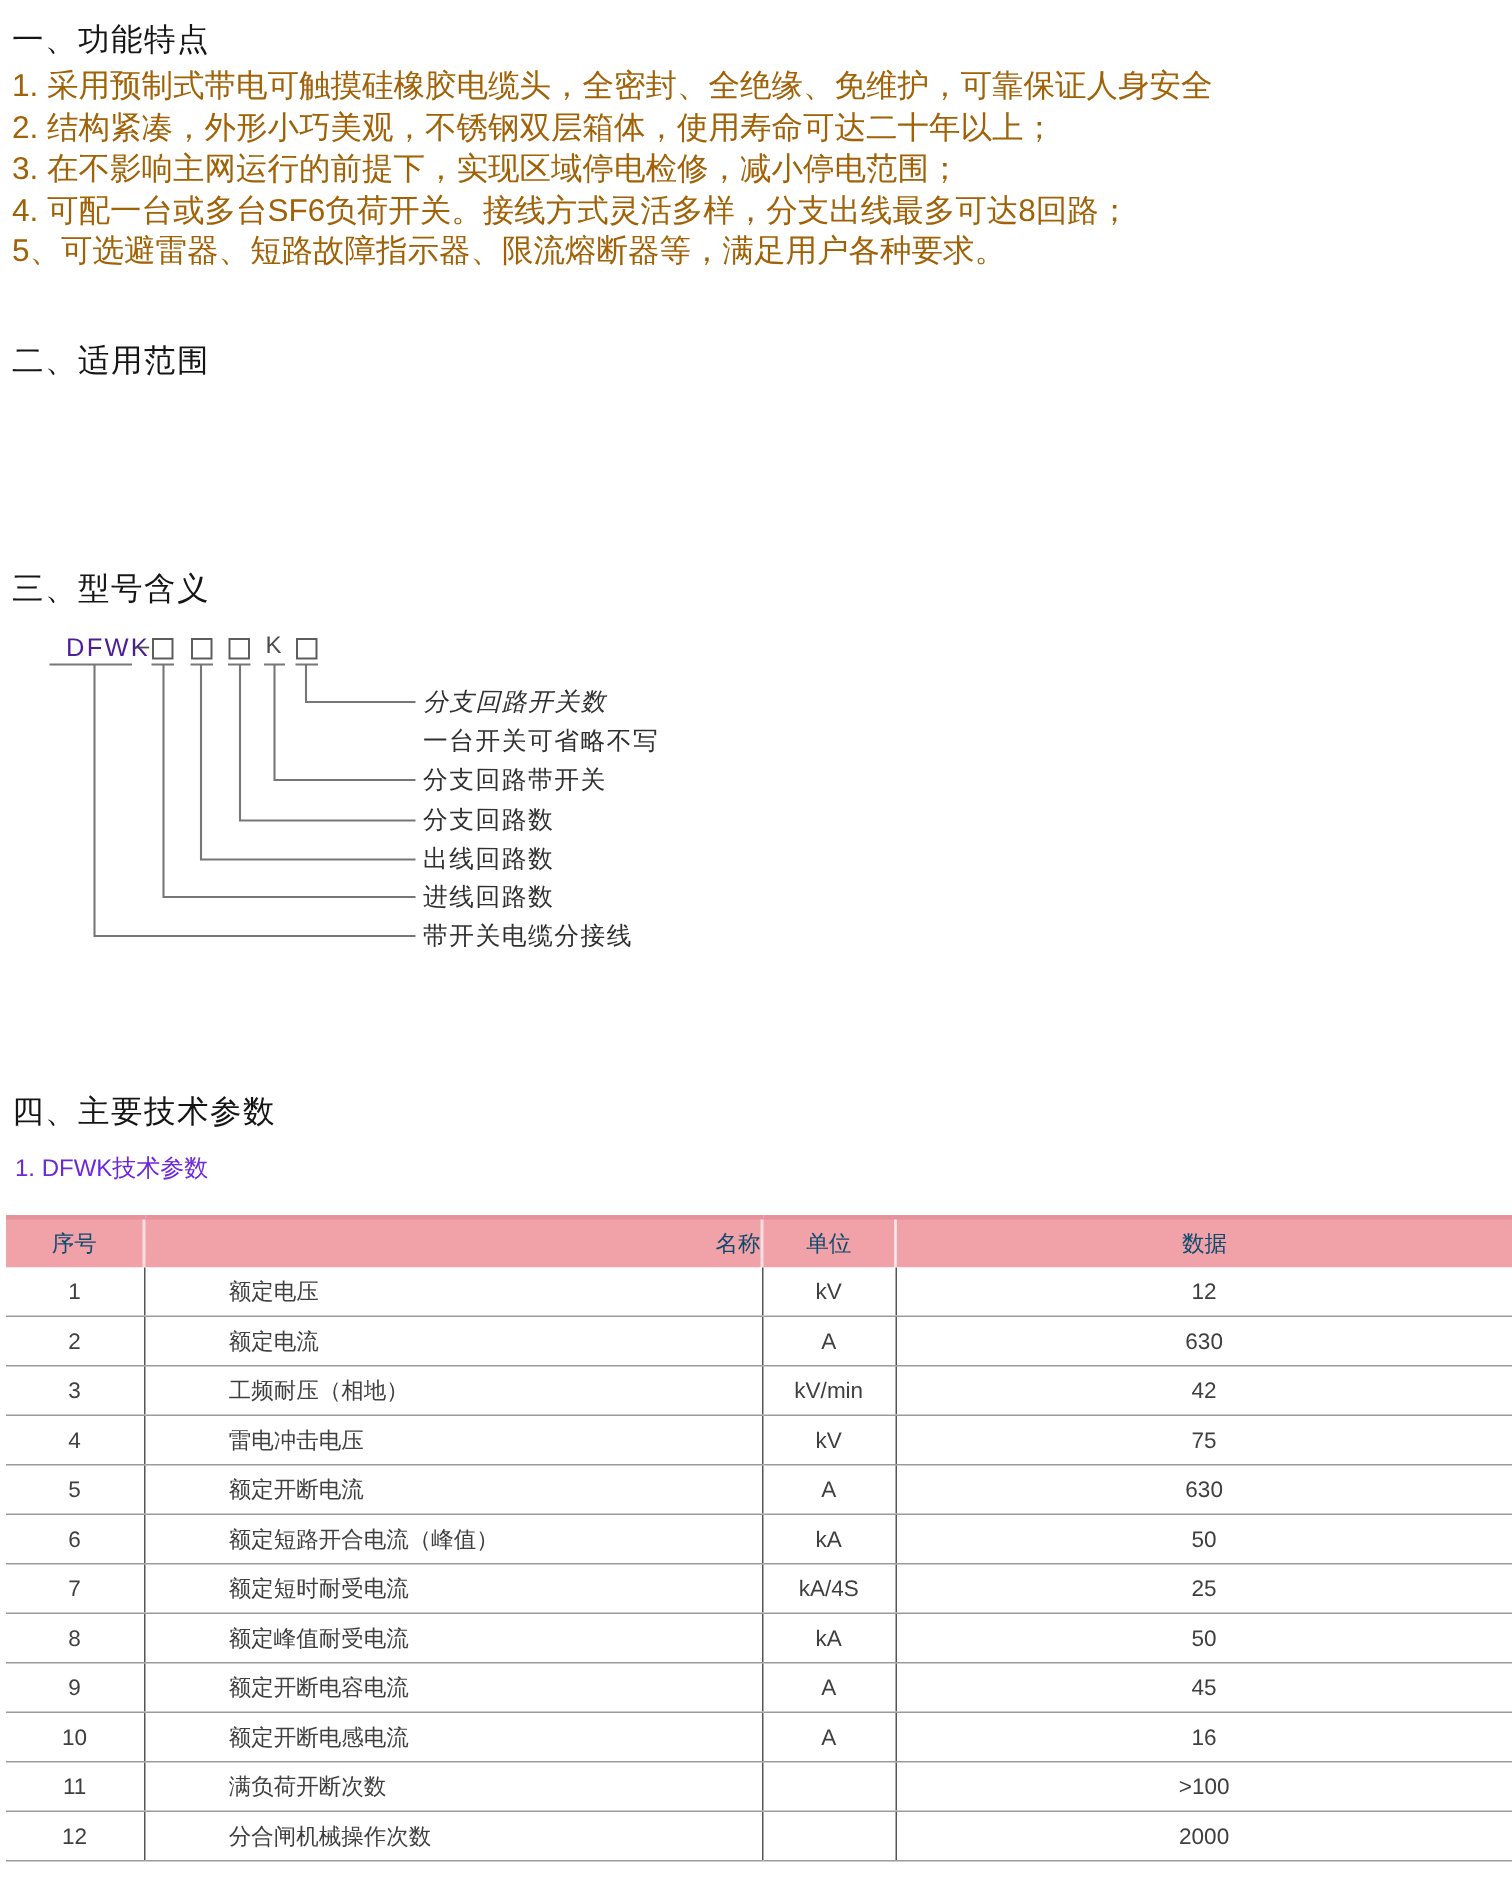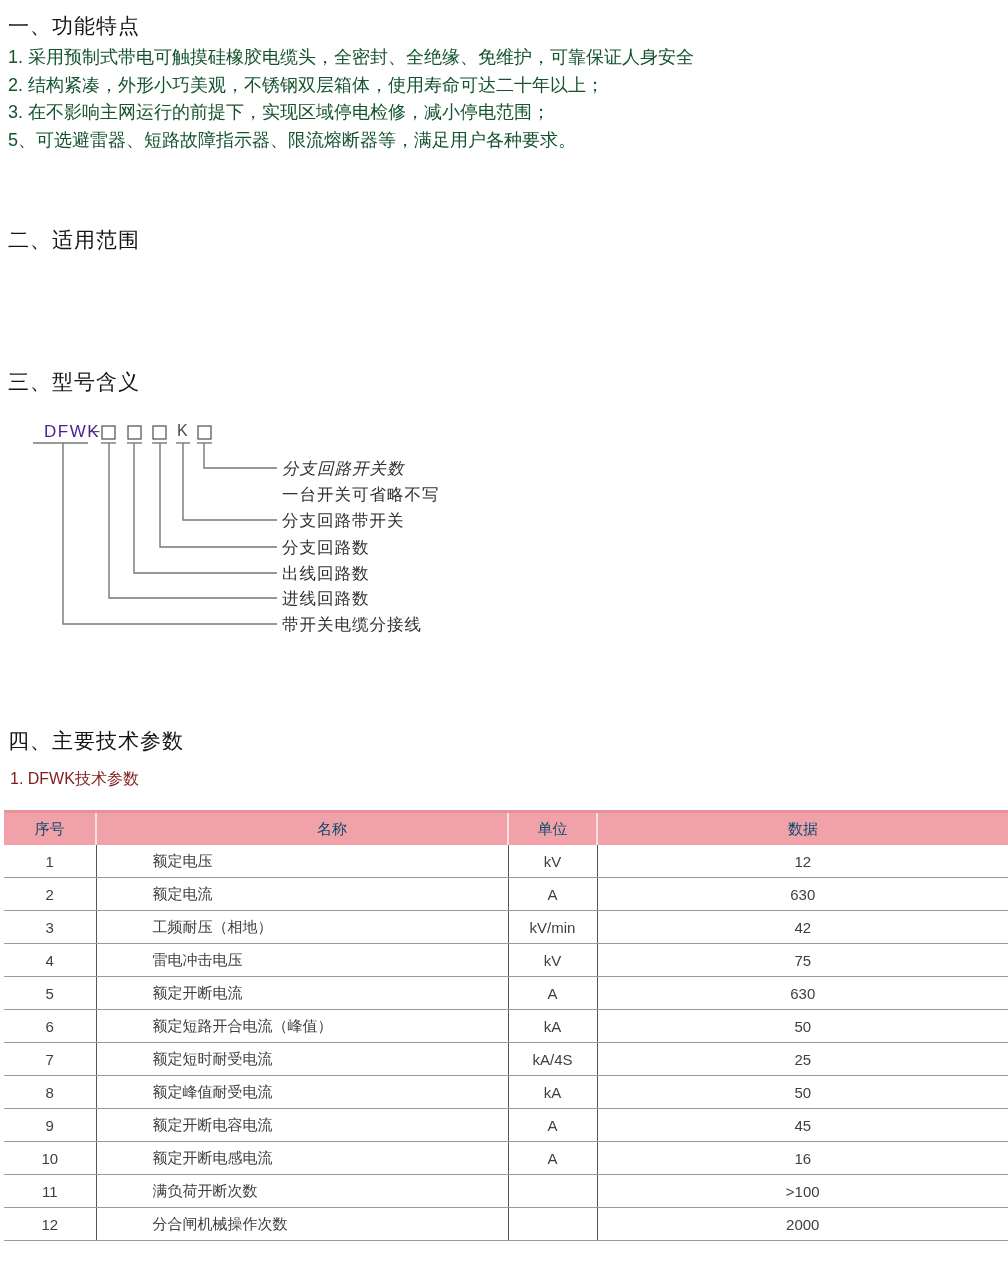--- a/index.html
+++ b/index.html
@@ -3,31 +3,31 @@
 <meta charset="utf-8">
 <style>
   html,body { margin:0; padding:0; background:#ffffff; }
   body { font-family:"Liberation Sans","DejaVu Sans",sans-serif; }
   .page { position:relative; width:1008px; height:1265px; background:#ffffff; overflow:hidden; }
 
   .sec-heading { position:absolute; left:8px; margin:0; font-size:21px; font-weight:400;
                  color:#151515; letter-spacing:1px; white-space:nowrap; }
   #h-features   { top:12px; }
   #h-scope      { top:226px; }
-  #h-model      { top:368px; }
+  #h-model      { top:378px; }
   #h-parameters { top:727px; }
 
   .feature-list { position:absolute; left:8px; top:44px; width:960px; }
-  .feature-item { font-size:18px; color:#14532d; line-height:27.5px; white-space:nowrap; }
+  .feature-item { font-size:21px; color:#a16207; line-height:27.5px; white-space:nowrap; }
 
   .scope-text { position:absolute; left:8px; top:267px; width:960px; font-size:15.5px;
                 color:#3a3a3a; line-height:24px; }
 
   .sub-heading { position:absolute; left:10px; top:769px; margin:0; font-size:16px;
-                 font-weight:400; color:#7f1d1d; }
+                 font-weight:400; color:#6d28d9; }
 
   
   .diagram { position:absolute; left:0; top:420px; width:1008px; height:235px; }
   .diagram svg { position:absolute; left:0; top:0; }
   .m-prefix { position:absolute; left:44px; top:2px; font-size:17px; letter-spacing:1.5px; color:#4c1d95; }
   .m-dash   { position:absolute; left:90px; top:1px; font-size:17px; color:#4c4c4c; }
   .m-k      { position:absolute; left:177px; top:2px; font-size:16px; color:#4c4c4c; }
   .dlabels .dlabel { position:absolute; left:282px; font-size:16.5px; color:#303030;
                      line-height:22px; white-space:nowrap; letter-spacing:1px; }
   .dlabels .dlabel:nth-child(1) { top:37px;font-style:italic; }
@@ -41,36 +41,37 @@
   
   .params-table { position:absolute; left:4px; top:810px; width:1004px;
                   border-collapse:collapse; table-layout:fixed; }
   .params-table col.c-no    { width:92px; }
   .params-table col.c-name  { width:412px; }
   .params-table col.c-unit  { width:89px; }
   .params-table col.c-value { width:411px; }
   .params-table th { background:#F1A1A8; color:#0c4a6e; font-weight:400; font-size:15px;
                      height:32px; text-align:center; border-top:3px solid #E6929B; padding:0; }
   .params-table th + th { border-left:2px solid rgba(255,255,255,0.65); }
-  .params-table th.h-name { text-align:center; padding-left:60px; }
+  .params-table th.h-name { text-align:right; padding-left:60px; }
   .params-table td { height:32px; border-bottom:1px solid #9b9b9b; color:#3f3f3f;
                      font-size:15px; text-align:center; padding:0; background:#ffffff; }
   .params-table td + td { border-left:1px solid #555555; }
   .params-table td.col-name { text-align:left; padding-left:56px;margin-left:43px; }
 </style>
 </head>
 <body>
 
 <div class="page">
 
   <h2 class="sec-heading" id="h-features">一、功能特点</h2>
   <div class="feature-list">
     <div class="feature-item">1. 采用预制式带电可触摸硅橡胶电缆头，全密封、全绝缘、免维护，可靠保证人身安全</div>
     <div class="feature-item">2. 结构紧凑，外形小巧美观，不锈钢双层箱体，使用寿命可达二十年以上；</div>
     <div class="feature-item">3. 在不影响主网运行的前提下，实现区域停电检修，减小停电范围；</div>
+    <div class="feature-item">4. 可配一台或多台SF6负荷开关。接线方式灵活多样，分支出线最多可达8回路；</div>
     <div class="feature-item">5、可选避雷器、短路故障指示器、限流熔断器等，满足用户各种要求。</div>
   </div>
 
   <h2 class="sec-heading" id="h-scope">二、适用范围</h2>
 
   <h2 class="sec-heading" id="h-model">三、型号含义</h2>
 
   <div class="diagram">
     <svg width="1008" height="235" viewBox="0 0 1008 235">
       <g stroke="#777777" stroke-width="1.4" fill="none">

